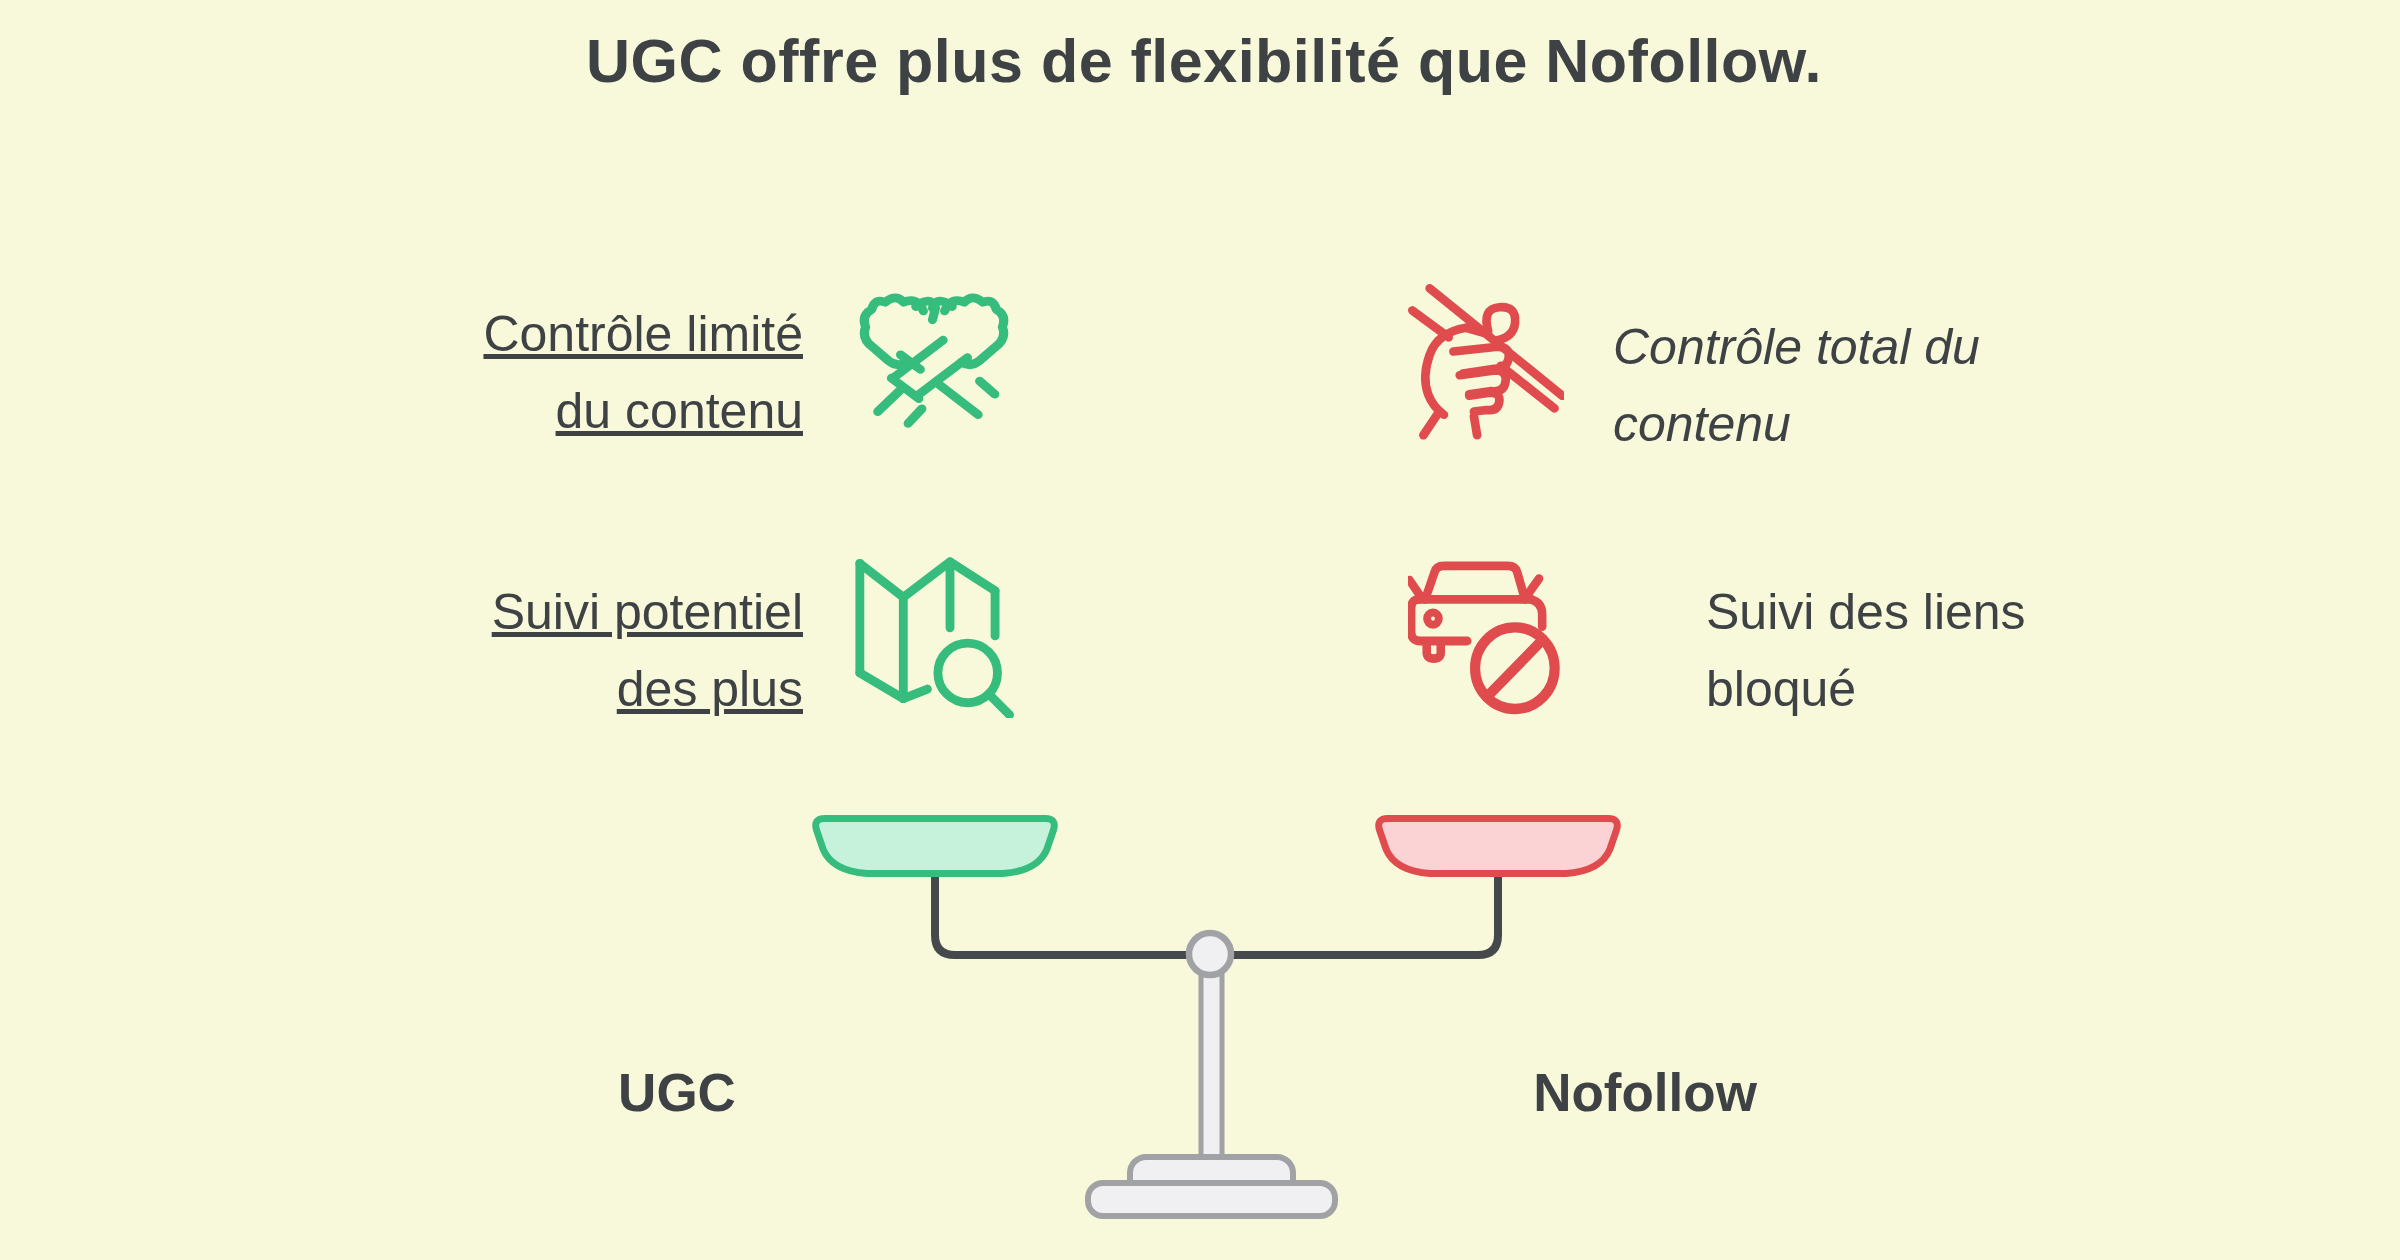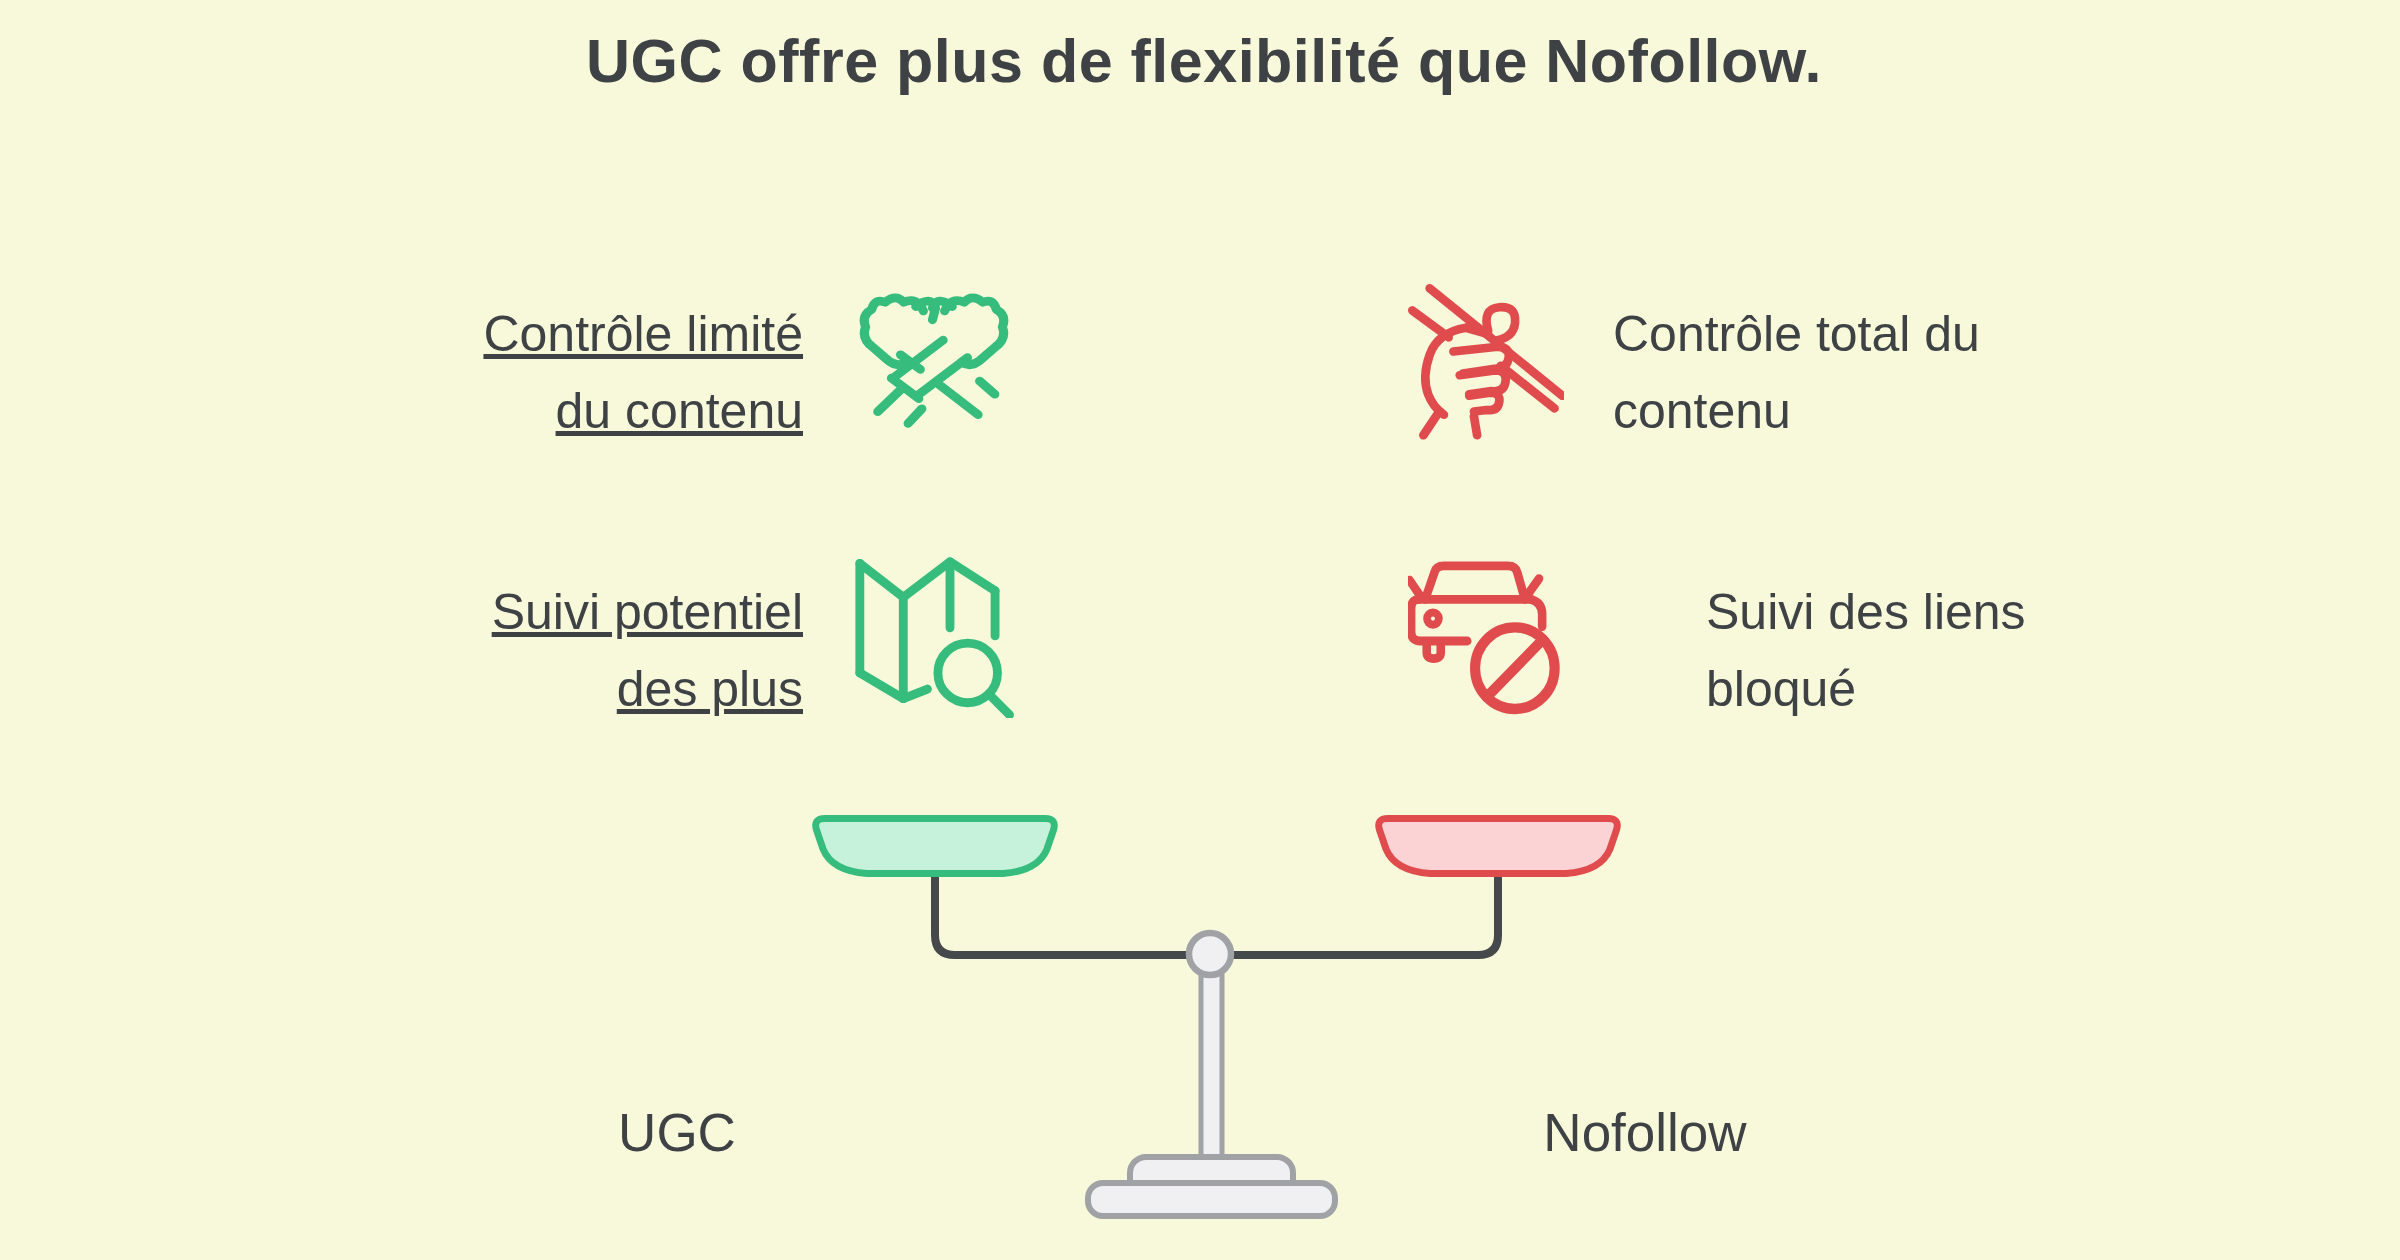--- a/index.html
+++ b/index.html
@@ -18,24 +18,24 @@
     letter-spacing:0.5px;
     white-space:pre-line;
   }
   .feature-label{
     font-size:50px;line-height:77px;font-weight:400;
     white-space:pre-line;
   }
   .al-right{text-align:right;text-decoration:underline;}
   .al-left{text-align:left;}
   #lbl-r1-left{right:1597px;top:296px;width:560px;}
-  #lbl-r1-right{left:1613px;top:296px;width:640px;}
+  #lbl-r1-right{left:1613px;top:309px;width:640px;font-style:italic;}
   #lbl-r2-left{right:1597px;top:574px;width:560px;}
   #lbl-r2-right{left:1706px;top:574px;width:640px;}
-  .scale-label{font-size:53px;font-weight:400;margin-top:40px;}
+  .scale-label{font-size:53px;font-weight:700;}
   #ugc-label{left:677px;top:1062px;transform:translateX(-50%);}
   #nofollow-label{left:1645px;top:1062px;transform:translateX(-50%);}
 
   svg{display:block;}
   .g-line{stroke:var(--green,#36bd7d);fill:none;stroke-linecap:round;stroke-linejoin:round;}
   .r-line{stroke:var(--red,#e04c4e);fill:none;stroke-linecap:round;stroke-linejoin:round;}
   .pan-green{fill:var(--green-fill,#c6f2dc);stroke:var(--green,#36bd7d);}
   .pan-red{fill:var(--red-fill,#fbd3d5);stroke:var(--red,#e04c4e);}
   .beam{stroke:var(--beam,#46494b);fill:none;stroke-linecap:round;}
   .metal{fill:var(--metal-fill,#f0f0f3);stroke:var(--metal,#a0a2a5);}

